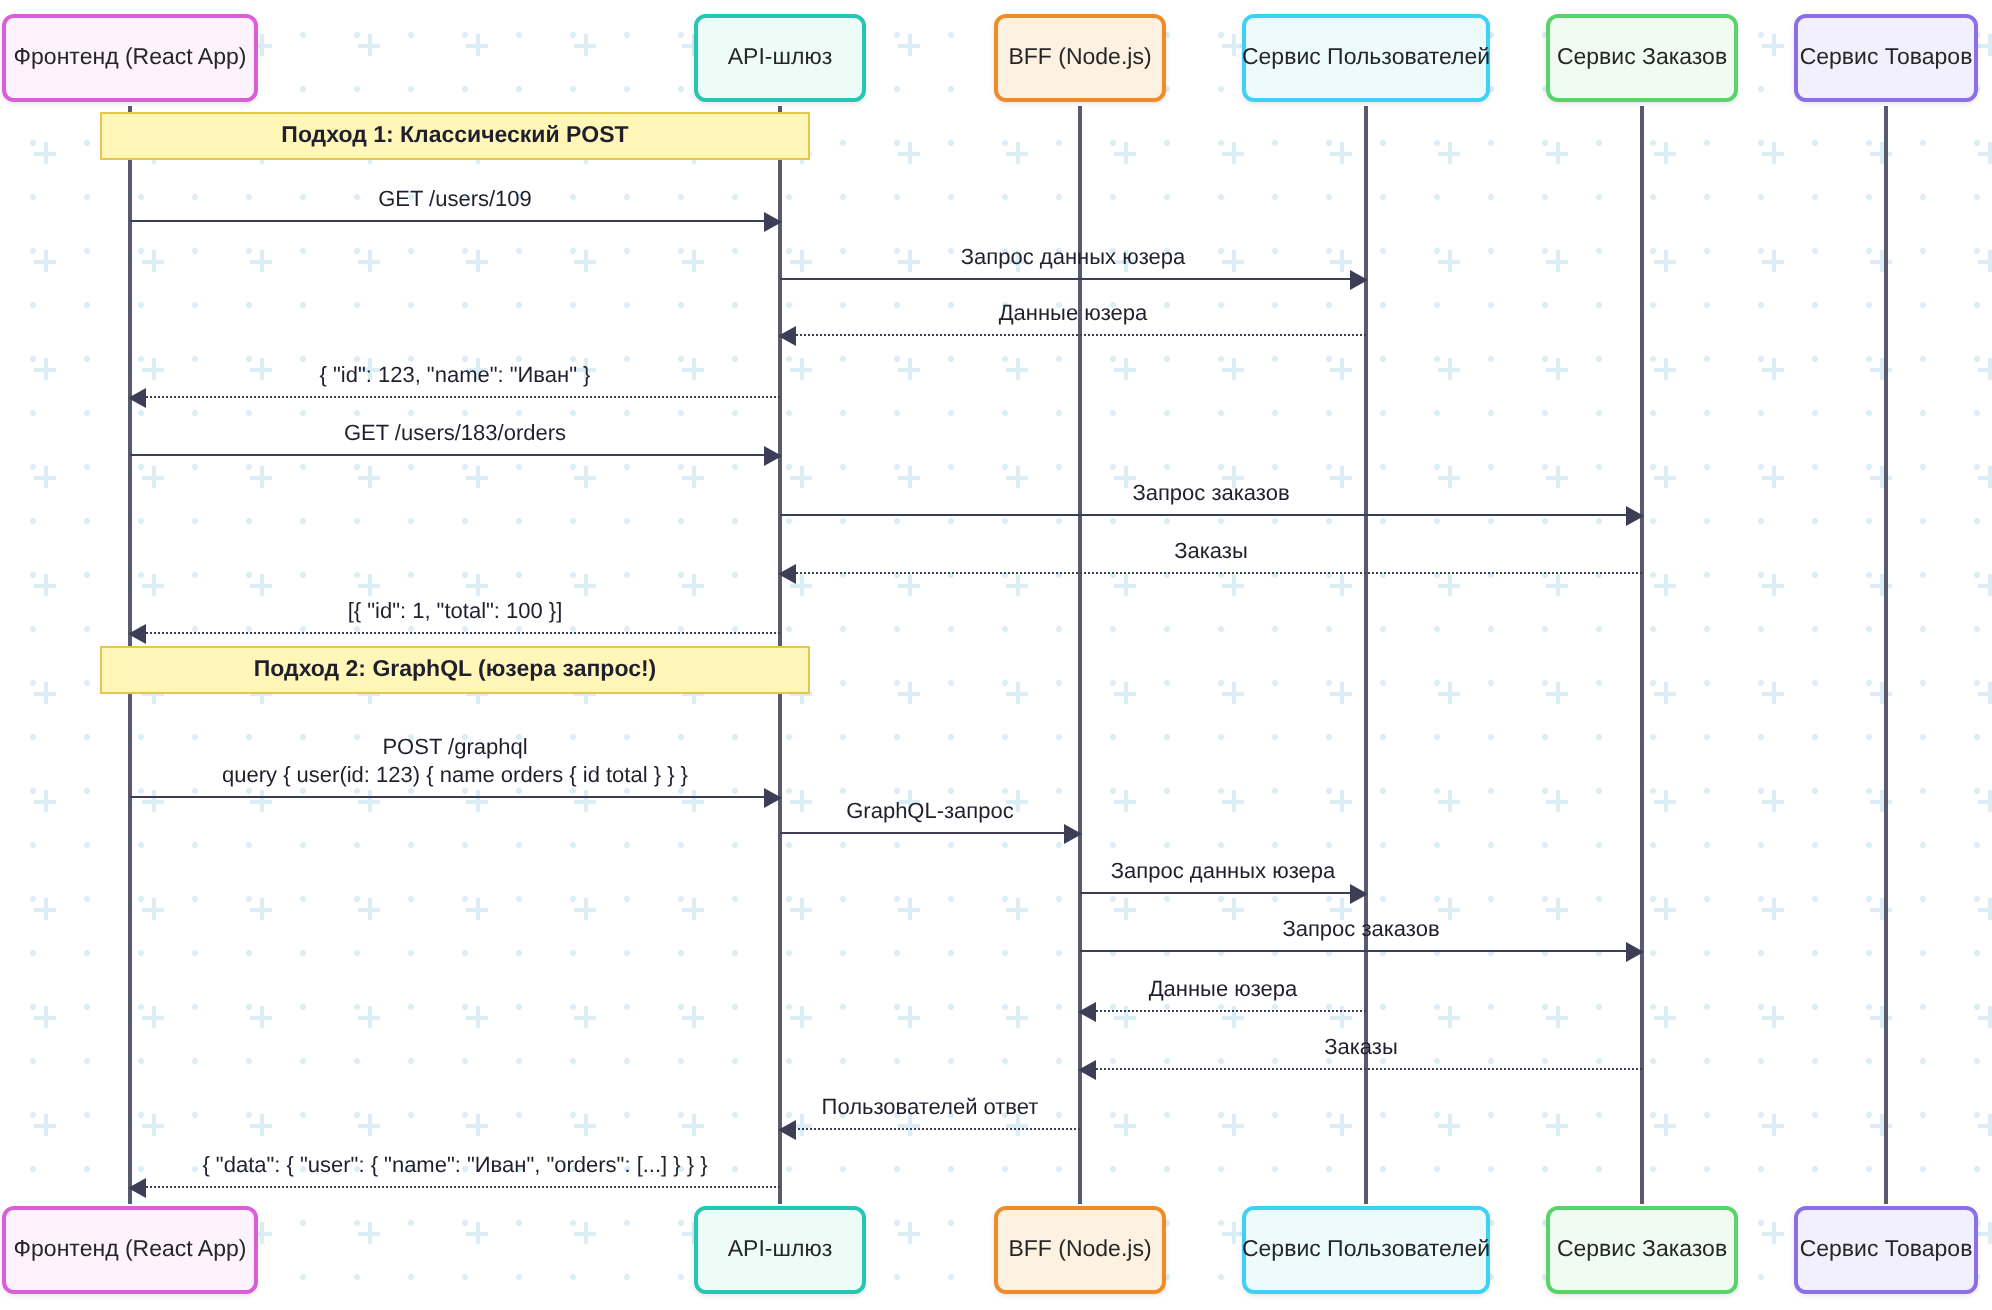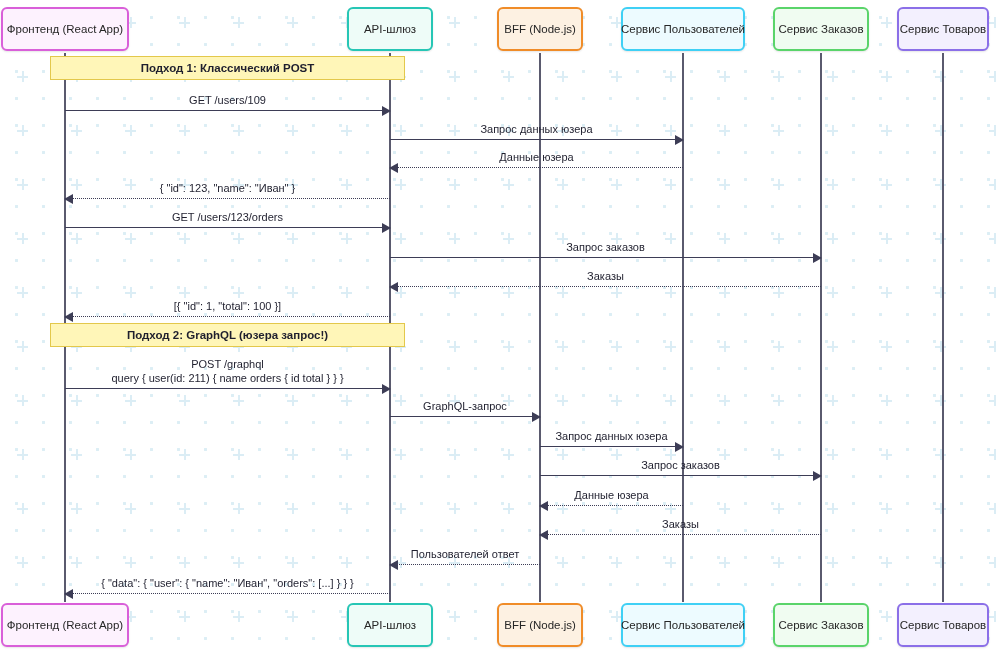--- a/index.html
+++ b/index.html
@@ -360,42 +360,42 @@
         <div class="lbl one">Данные юзера</div>
       </div>
       <div class="msg dashed left" style="left: 65px; width: 325px; top: 198px; height: 1px;">
         <div class="line"></div>
         <div class="head"></div>
         <div class="lbl one">{ "id": 123, "name": "Иван" }</div>
       </div>
       <div class="msg right" style="left: 65px; width: 325px; top: 227px; height: 1px;">
         <div class="line"></div>
         <div class="head"></div>
-        <div class="lbl one">GET /users/123/orders</div>
+        <div class="lbl one">GET /users/183/orders</div>
       </div>
       <div class="msg right" style="left: 390px; width: 431px; top: 257px; height: 1px;">
         <div class="line"></div>
         <div class="head"></div>
         <div class="lbl one">Запрос заказов</div>
       </div>
       <div class="msg dashed left" style="left: 390px; width: 431px; top: 286px; height: 1px;">
         <div class="line"></div>
         <div class="head"></div>
         <div class="lbl one">Заказы</div>
       </div>
       <div class="msg dashed left" style="left: 65px; width: 325px; top: 316px; height: 1px;">
         <div class="line"></div>
         <div class="head"></div>
         <div class="lbl one">[{ "id": 1, "total": 100 }]</div>
       </div>
-      <div class="msg right" style="left: 65px; width: 325px; top: 388px; height: 1px;">
+      <div class="msg right" style="left: 65px; width: 325px; top: 398px; height: 1px;">
         <div class="line"></div>
         <div class="head"></div>
         <div class="lbl two" style="bottom: 18px;">POST /graphql</div>
-        <div class="lbl two" style="bottom: 4px;">query { user(id: 211) { name orders { id total } } }</div>
+        <div class="lbl two" style="bottom: 4px;">query { user(id: 123) { name orders { id total } } }</div>
       </div>
       <div class="msg right" style="left: 390px; width: 150px; top: 416px; height: 1px;">
         <div class="line"></div>
         <div class="head"></div>
         <div class="lbl one">GraphQL-запрос</div>
       </div>
       <div class="msg right" style="left: 540px; width: 143px; top: 446px; height: 1px;">
         <div class="line"></div>
         <div class="head"></div>
         <div class="lbl one">Запрос данных юзера</div>

